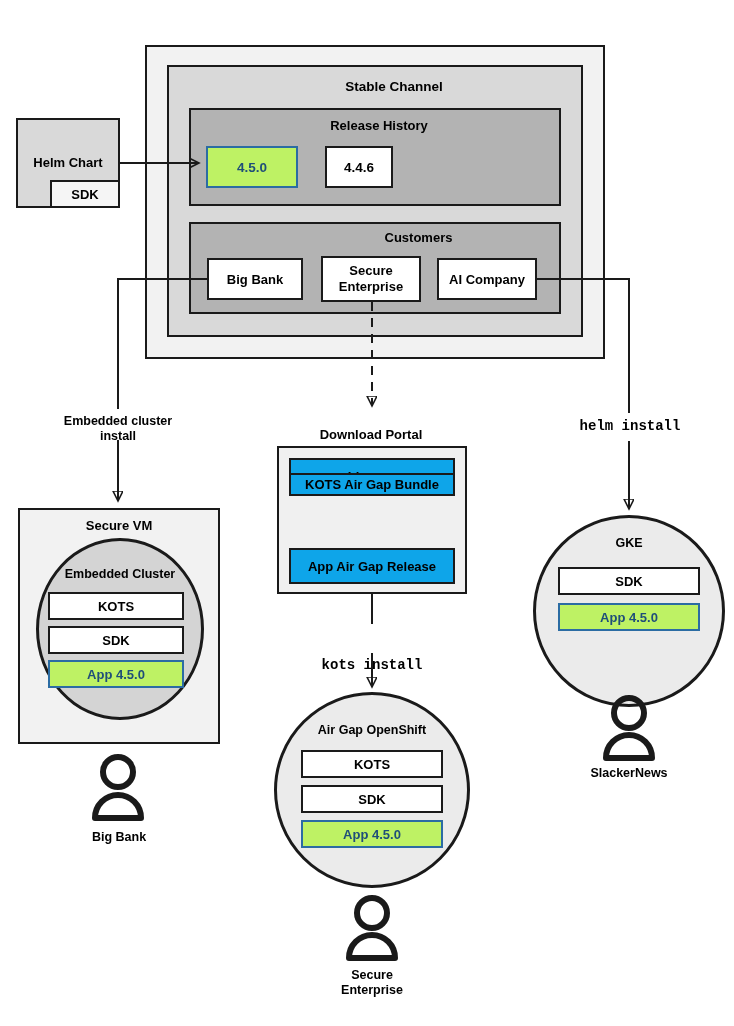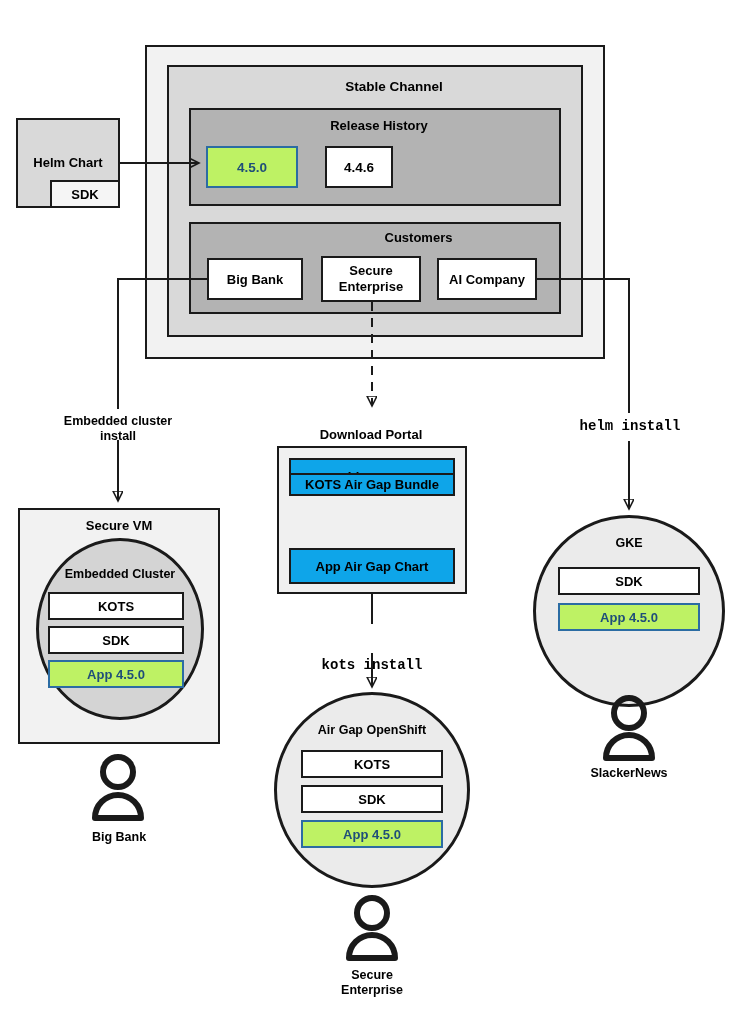--- a/index.html
+++ b/index.html
@@ -109,21 +109,21 @@
   <div class="box f-blue" style="left:48px;top:660px;width:136px;height:28px;font-size:13px;">App 4.5.0</div>
 
   <div class="lbl" style="left:39px;top:830px;width:160px;font-size:12.5px;">Big Bank</div>
 
   <div class="lbl" style="left:291px;top:427px;width:160px;font-size:13px;">Download Portal</div>
 
   <div class="box f-portal" style="left:277px;top:446px;width:190px;height:148px;"></div>
 
   <div class="box f-grayitem" style="left:289px;top:458px;width:166px;height:36px;font-size:13px;">License</div>
   <div class="box f-grayitem" style="left:289px;top:473px;width:166px;height:23px;font-size:13px;">KOTS Air Gap Bundle</div>
-  <div class="box f-grayitem" style="left:289px;top:548px;width:166px;height:36px;font-size:13px;">App Air Gap Chart</div>
+  <div class="box f-grayitem" style="left:289px;top:548px;width:166px;height:36px;font-size:13px;">App Air Gap Release</div>
 
   <div class="lbl mono" style="left:292px;top:629px;width:160px;font-size:14px;margin-top:28px;">kots install</div>
 
   <div class="circle f-circle" style="left:274px;top:692px;width:196px;height:196px;"></div>
   <div class="lbl" style="left:274px;top:723px;width:196px;font-size:12.5px;">Air Gap OpenShift</div>
 
   <div class="box f-white" style="left:301px;top:750px;width:142px;height:28px;font-size:13px;">KOTS</div>
   <div class="box f-white" style="left:301px;top:785px;width:142px;height:28px;font-size:13px;">SDK</div>
   <div class="box f-blue" style="left:301px;top:820px;width:142px;height:28px;font-size:13px;">App 4.5.0</div>
 

